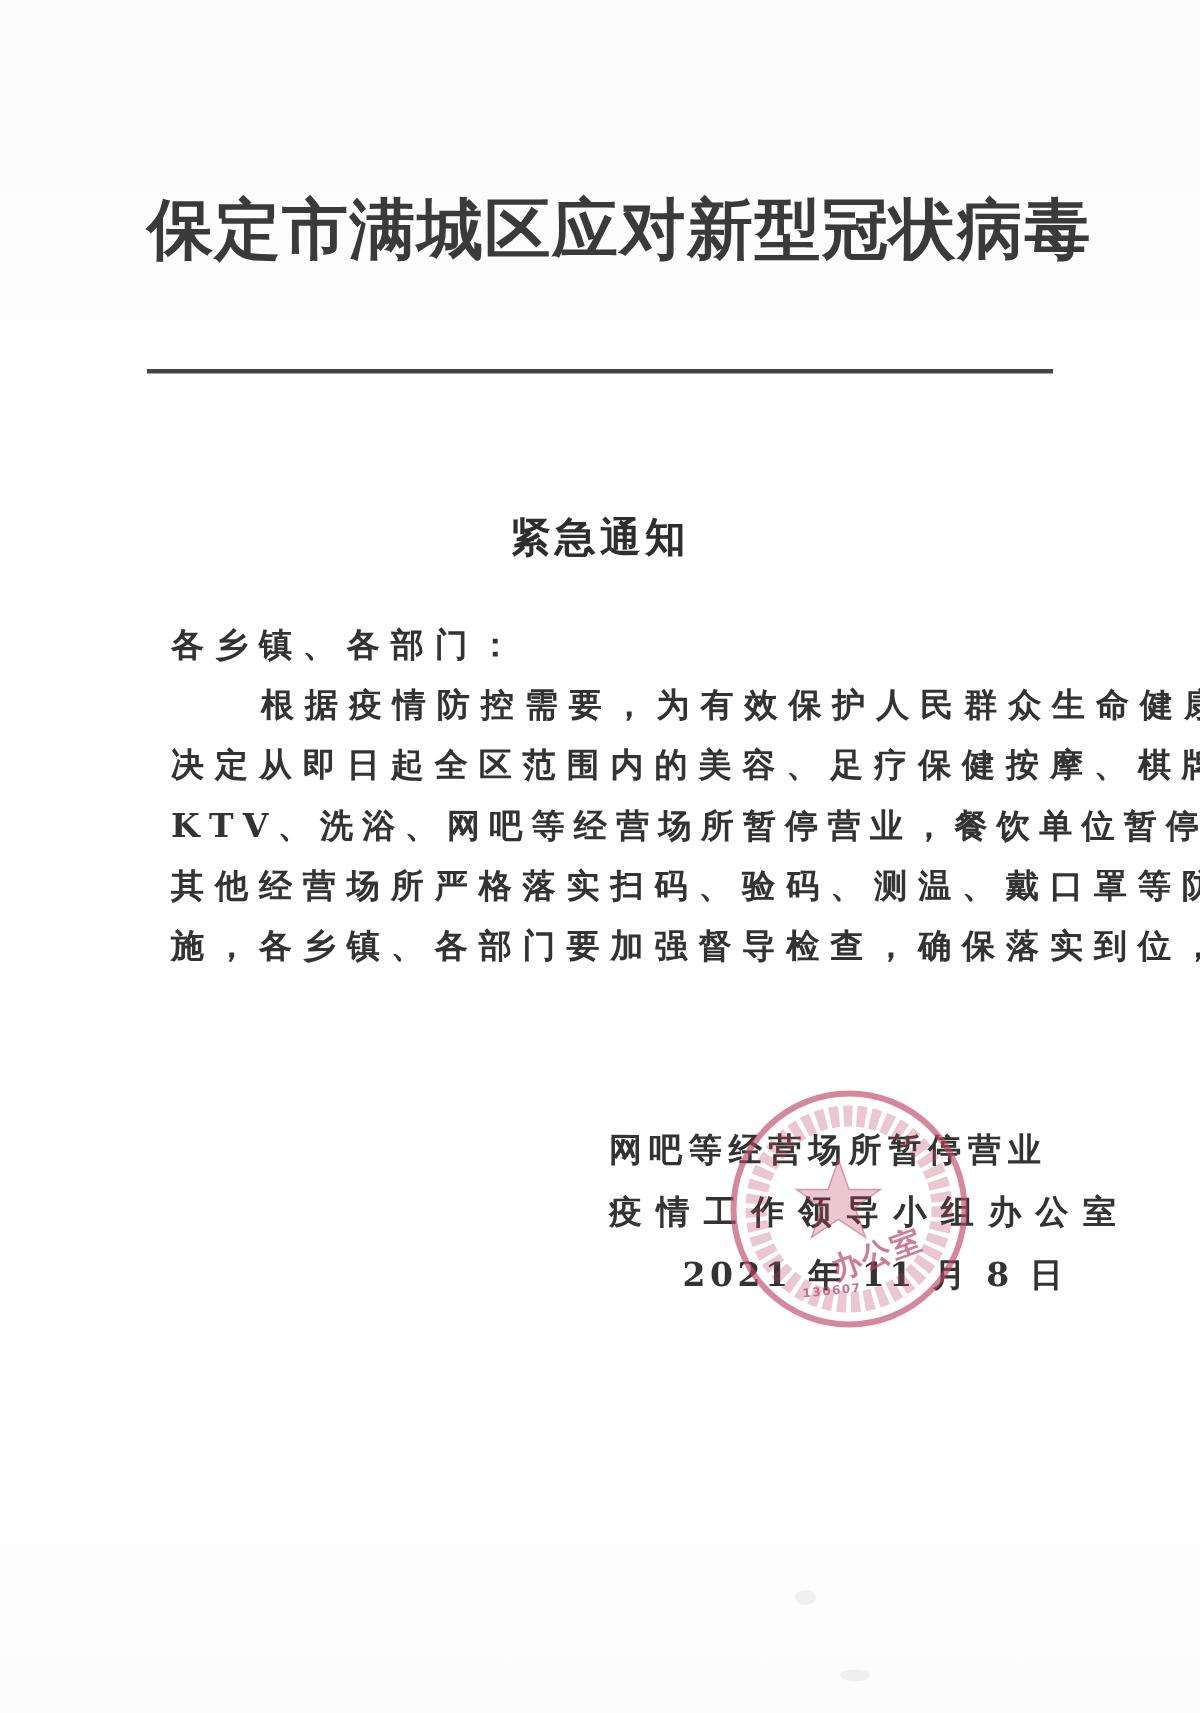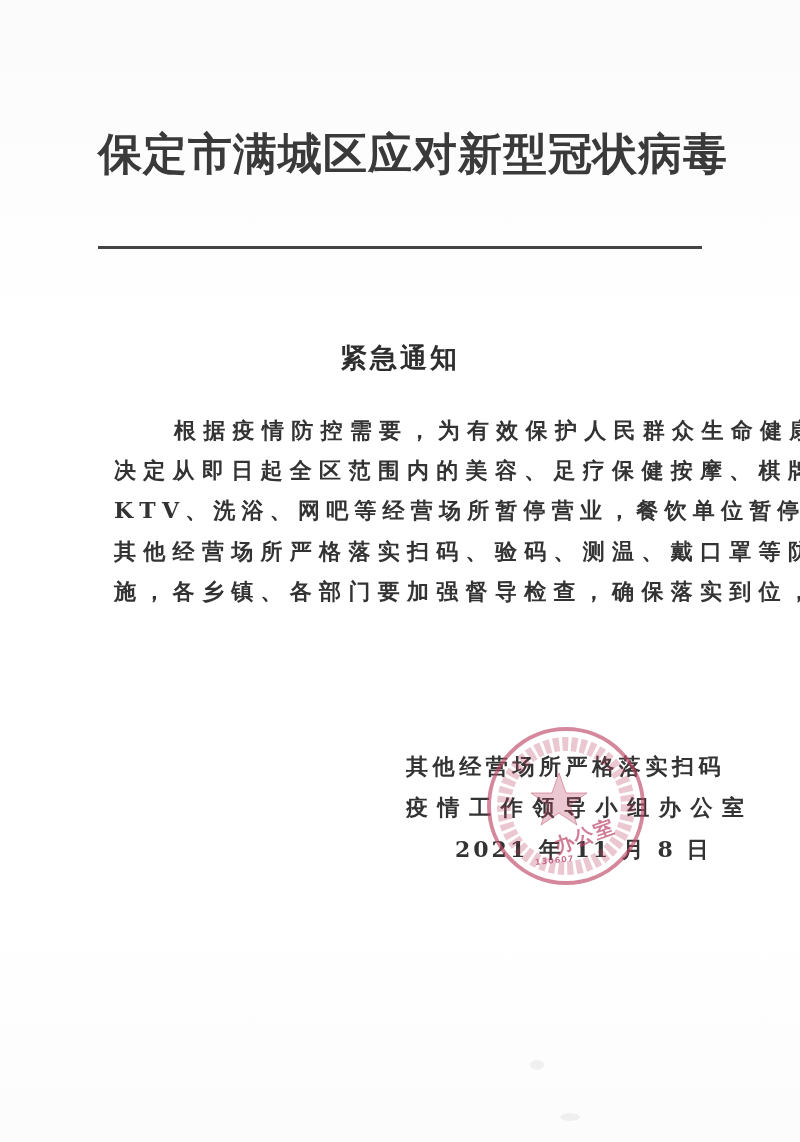--- a/index.html
+++ b/index.html
@@ -124,29 +124,30 @@
 <div class="page">
 
   <div class="header-title">
     <span class="line">保定市满城区应对新型冠状病毒</span>
   </div>
   <div class="header-rule"></div>
 
   <div class="notice-title">紧急通知</div>
 
   <div class="body-text">
+    <span class="ln">各乡镇、各部门：</span>
     <span class="ln indent">根据疫情防控需要，为有效保护人民群众生命健康安全，</span>
     <span class="ln">决定从即日起全区范围内的美容、足疗保健按摩、棋牌室、</span>
     <span class="ln" style="letter-spacing:6.2px;">KTV、洗浴、网吧等经营场所暂停营业，餐饮单位暂停堂食，</span>
     <span class="ln">其他经营场所严格落实扫码、验码、测温、戴口罩等防疫措</span>
     <span class="ln">施，各乡镇、各部门要加强督导检查，确保落实到位，对防</span>
   </div>
 
   <div class="signature">
-    <span class="sig-line1">其他经营场所严格落实扫码</span>
+    <span class="sig-line1">网吧等经营场所暂停营业</span>
     <span class="sig-line2">疫情工作领导小组办公室</span>
     <span class="sig-date">2021 年 11 月 8 日</span>
   </div>
 
   <div class="stamp">
     <svg viewBox="0 0 150 150">
       <circle cx="75" cy="75" r="62" fill="none" stroke="rgba(190,70,100,0.35)" stroke-width="14" stroke-dasharray="6 3"></circle>
       <polygon points="68,42 75,62 96,62 79,74 86,94 68,82 50,94 57,74 40,62 61,62" fill="rgba(190,70,100,0.35)" stroke="rgba(190,70,100,0.6)" stroke-width="1"></polygon>
     </svg>
     <span class="stamp-center">办公室</span>

